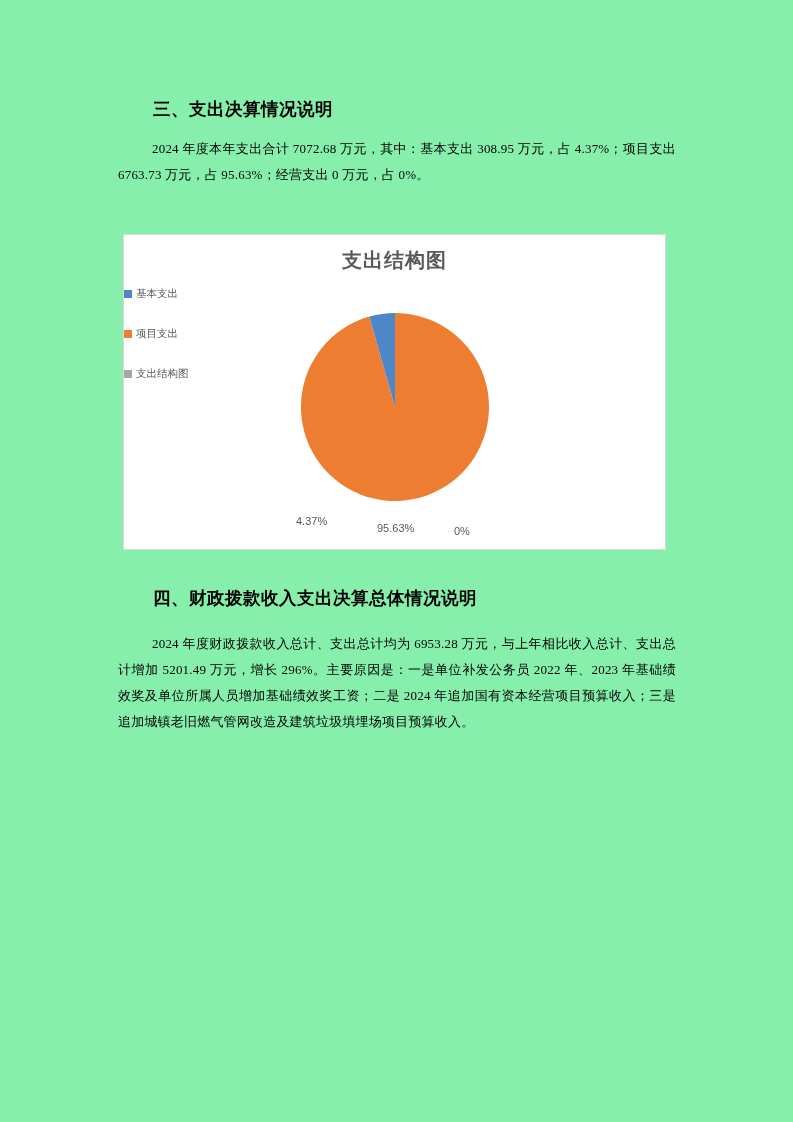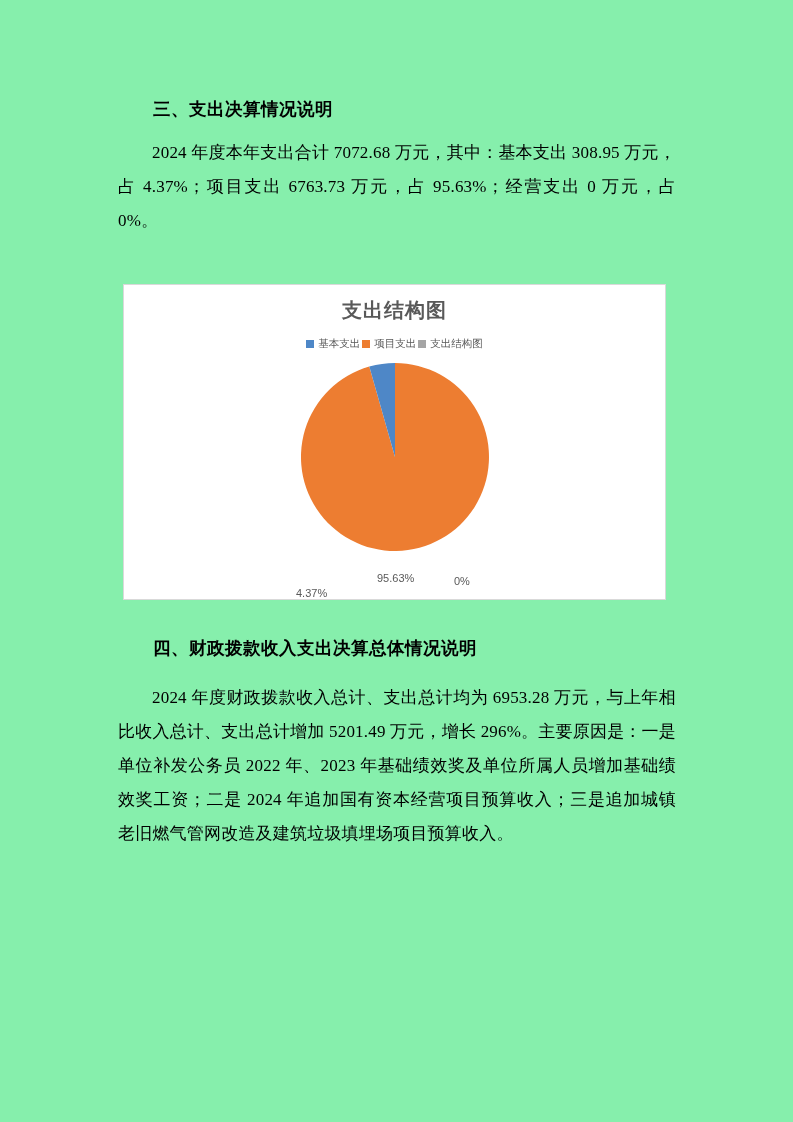--- a/index.html
+++ b/index.html
@@ -29,21 +29,21 @@
   .section-heading {
     font-family: "Liberation Sans", "DejaVu Sans", sans-serif;
     font-weight: bold;
     font-size: 17.5px;
     letter-spacing: 0.5px;
     text-indent: 35px;
     margin: 0 0 14px 0;
     line-height: 1.5;
   }
   .para {
-    font-size: 17px;
+    font-size: 13px;
     line-height: 2.0;
     text-align: justify;
     text-justify: inter-ideograph;
     text-indent: 34px;
     margin: 0;
     letter-spacing: 0.2px;
   }
   .chart-wrap {
     margin-top: 46px;
     margin-left: 5px;
@@ -66,24 +66,25 @@
     color: #595959;
     letter-spacing: 1px;
   }
   .chart-legend {
     position: absolute;
     top: 52px;
     left: 0;
     width: 100%;
     display: flex;
     justify-content: center;
-    gap: 2px;
+    gap: 26px;
     font-family: "Liberation Sans", "DejaVu Sans", sans-serif;
     font-size: 10.5px;
     color: #595959;
+    flex-direction: column;
   }
   .legend-item {
     display: flex;
     align-items: center;
     gap: 4px;
   }
   .legend-swatch {
     width: 8px;
     height: 8px;
     display: inline-block;
@@ -99,21 +100,21 @@
     display: block;
     margin: 0 auto;
   }
   .data-label {
     position: absolute;
     font-family: "Liberation Sans", "DejaVu Sans", sans-serif;
     font-size: 11px;
     color: #595959;
     white-space: nowrap;
   }
-  .lbl-basic { left: 172px; top: 302px; }
+  .lbl-basic { left: 172px; top: 280px; }
   .lbl-project { left: 253px; top: 287px; }
   .lbl-operating { left: 330px; top: 290px; }
   .section-heading-2 {
     margin-top: 35px;
   }
   .para-2 {
     margin-top: 19px;
   }
 </style>
 </head>

